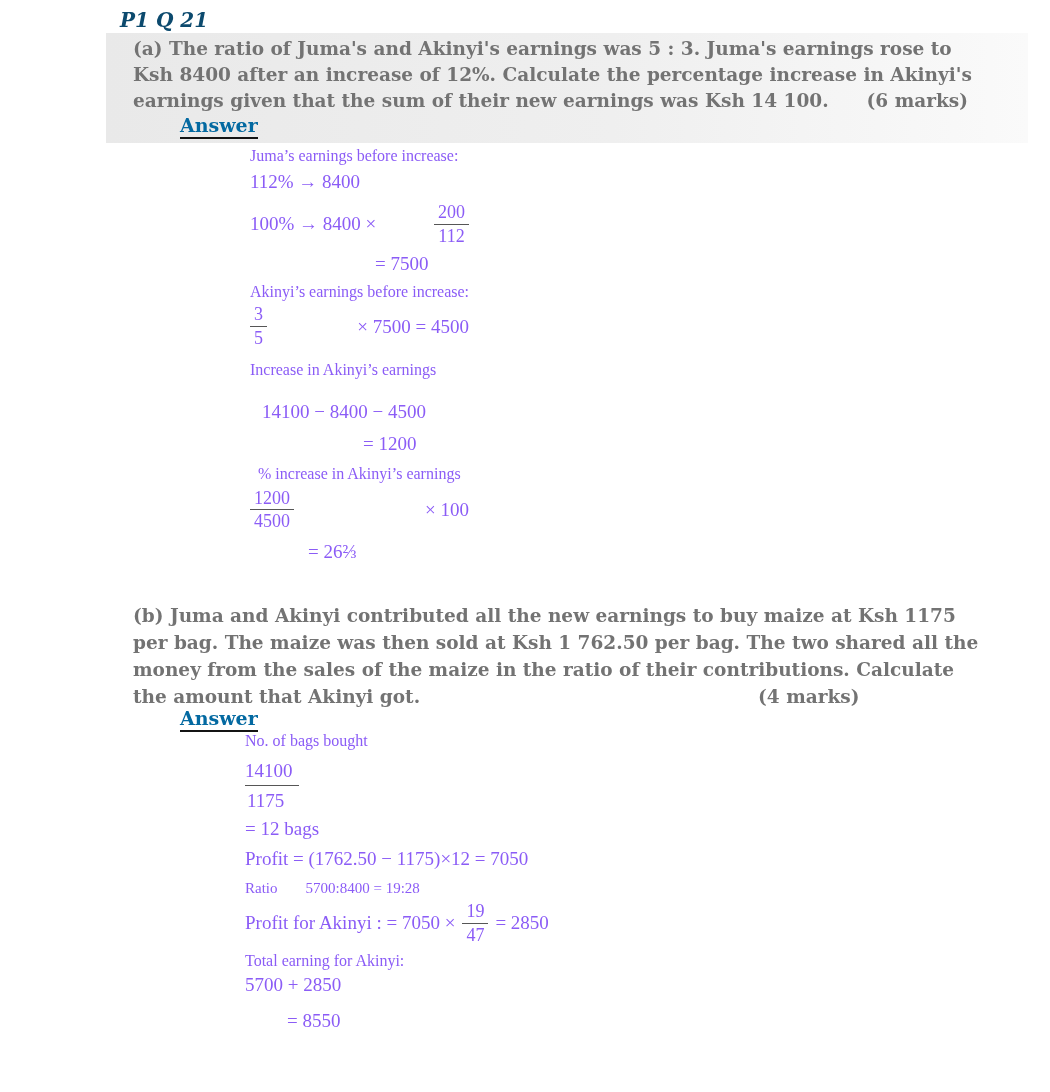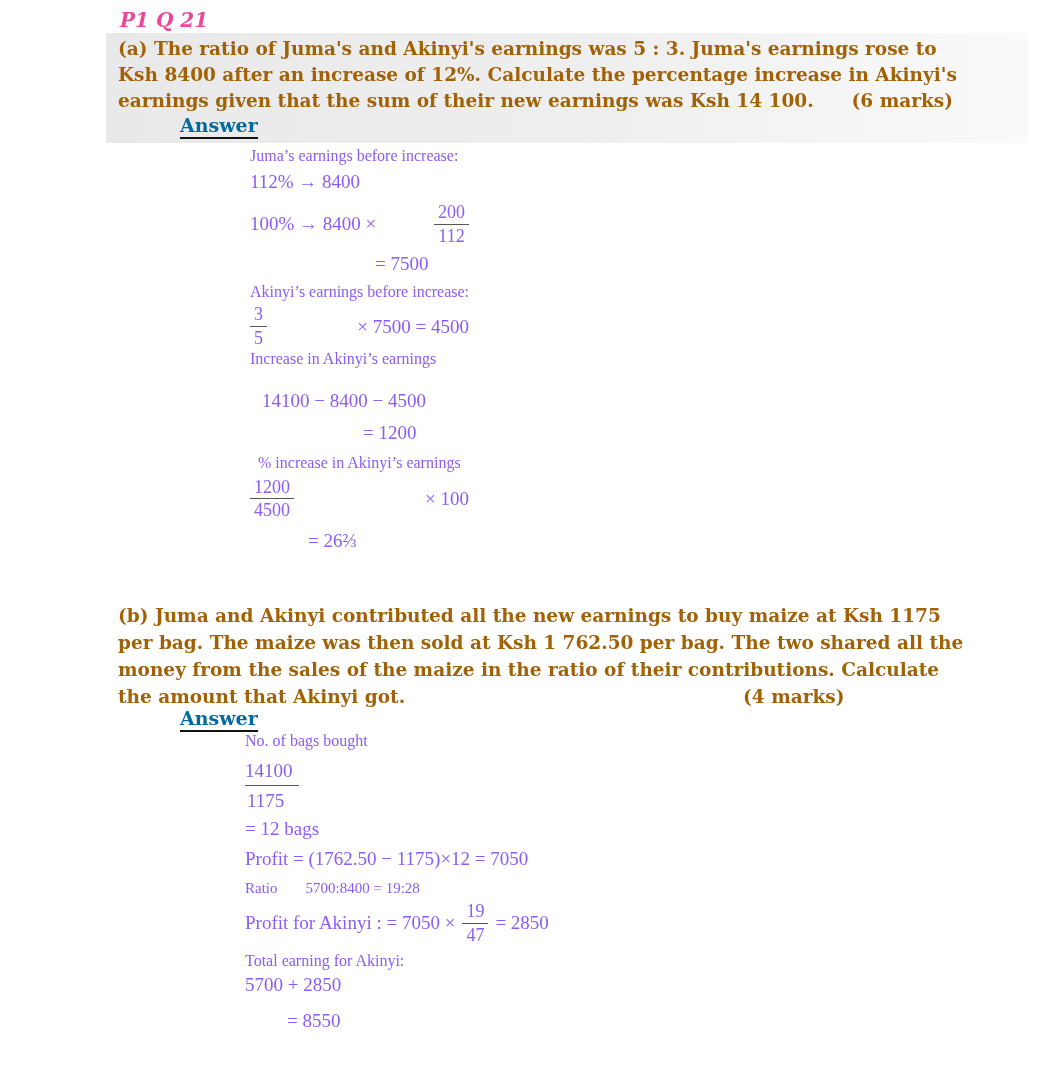--- a/index.html
+++ b/index.html
@@ -8,26 +8,26 @@
     position:relative; width:1050px; height:1092px; background:#ffffff;
     font-family:"Liberation Serif", serif; overflow:hidden;
   }
   .scan-band {
     position:absolute; left:106px; top:33px; width:922px; height:110px;
     background:linear-gradient(90deg,#e9e9e9 0%,#efefef 55%,#fafafa 100%);
   }
   .doc-title {
     position:absolute; left:120px; top:8px;
     font-family:"DejaVu Serif", serif; font-weight:bold; font-style:italic;
-    font-size:20px; color:#ec4899;
+    font-size:20px; color:#0c4a6e;
   }
   .question {
-    position:absolute; left:118px; width:915px;
+    position:absolute; left:133px; width:915px;
     font-family:"DejaVu Serif", serif; font-weight:bold;
-    font-size:18.5px; line-height:26px; color:#a16207; white-space:nowrap;
+    font-size:18.5px; line-height:26px; color:#737373; white-space:nowrap;
   }
   .q-a { top:36px; }
   .q-b { top:602px; line-height:27px; }
   .gap-a { display:inline-block; width:38px; }
   .gap-b { display:inline-block; width:338px; }
   .answer-heading {
     position:absolute; left:180px;
     font-family:"DejaVu Serif", serif; font-weight:bold; font-size:19px;
     color:#0369a1; border-bottom:2px solid #141414; padding-bottom:1px;
   }
@@ -50,21 +50,21 @@
                padding:0 6px 2px 0; line-height:24px; }
   .bfrac-den { line-height:24px; padding:3px 0 0 2px; }
   .small-line { font-size:15px; line-height:18px; }
   
   .sa-1 { margin-top:0; }
   .sa-2 { margin-top:4px; }
   .sa-3 { margin-top:8px; }
   .sa-4 { margin-left:125px; margin-top:6px; }
   .sa-5 { margin-top:6px; }
   .sa-6 { margin-top:2px; }
-  .sa-7 { margin-top:0; }
+  .sa-7 { margin-top:11px; }
   .sa-8 { margin-top:20px; margin-left:12px; }
   .sa-9 { margin-top:8px; margin-left:113px; }
   .sa-10 { margin-top:8px; margin-left:8px; }
   .sa-11 { margin-top:4px; }
   .sa-12 { margin-top:8px; margin-left:58px; }
   
   .sb-2 { margin-top:8px; }
   .sb-3 { margin-top:4px; }
   .sb-4 { margin-top:6px; }
   .sb-6 { margin-top:8px; display:flex; gap:28px; }

